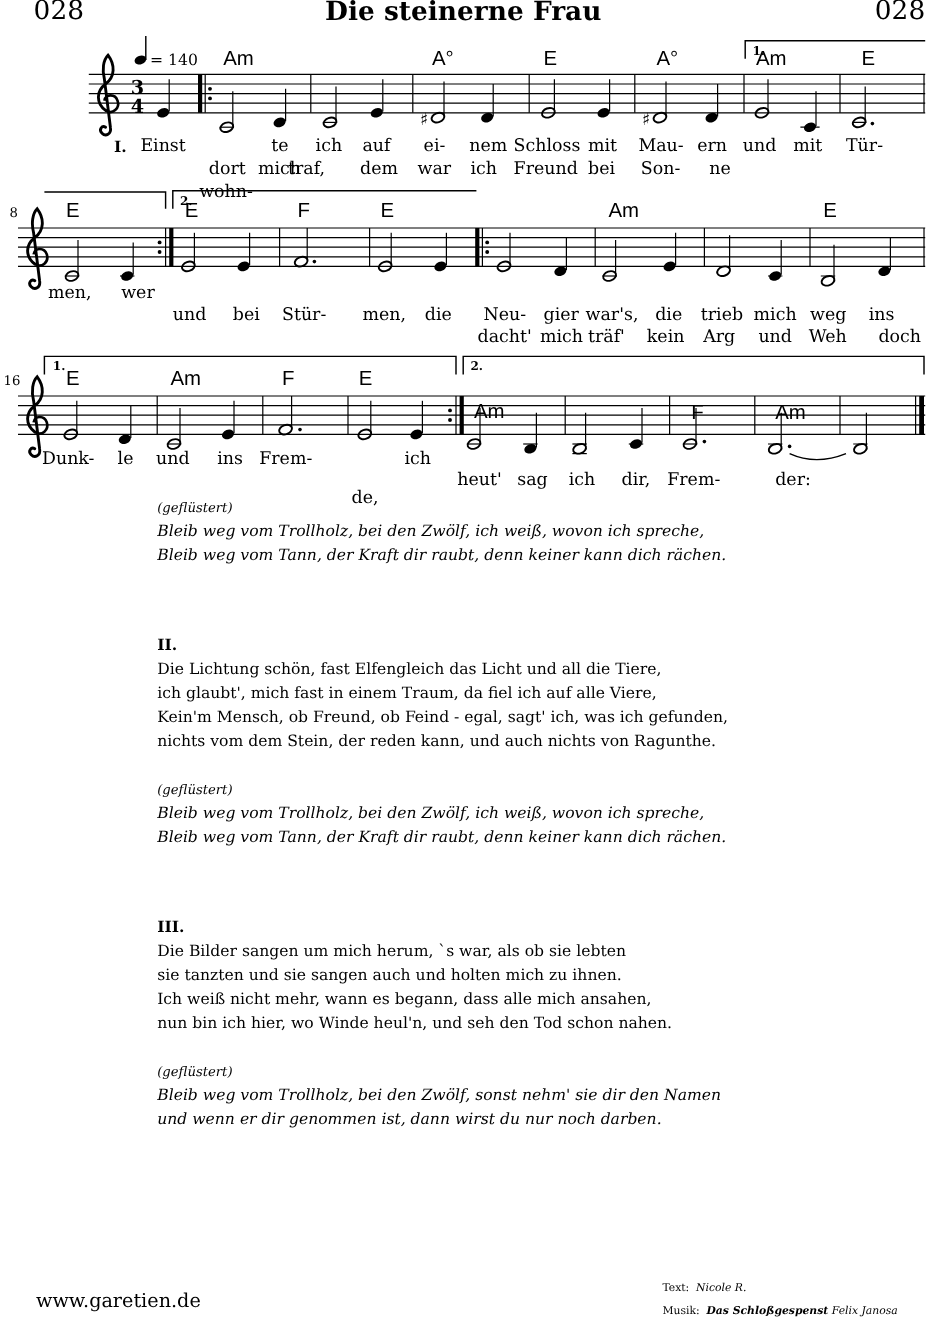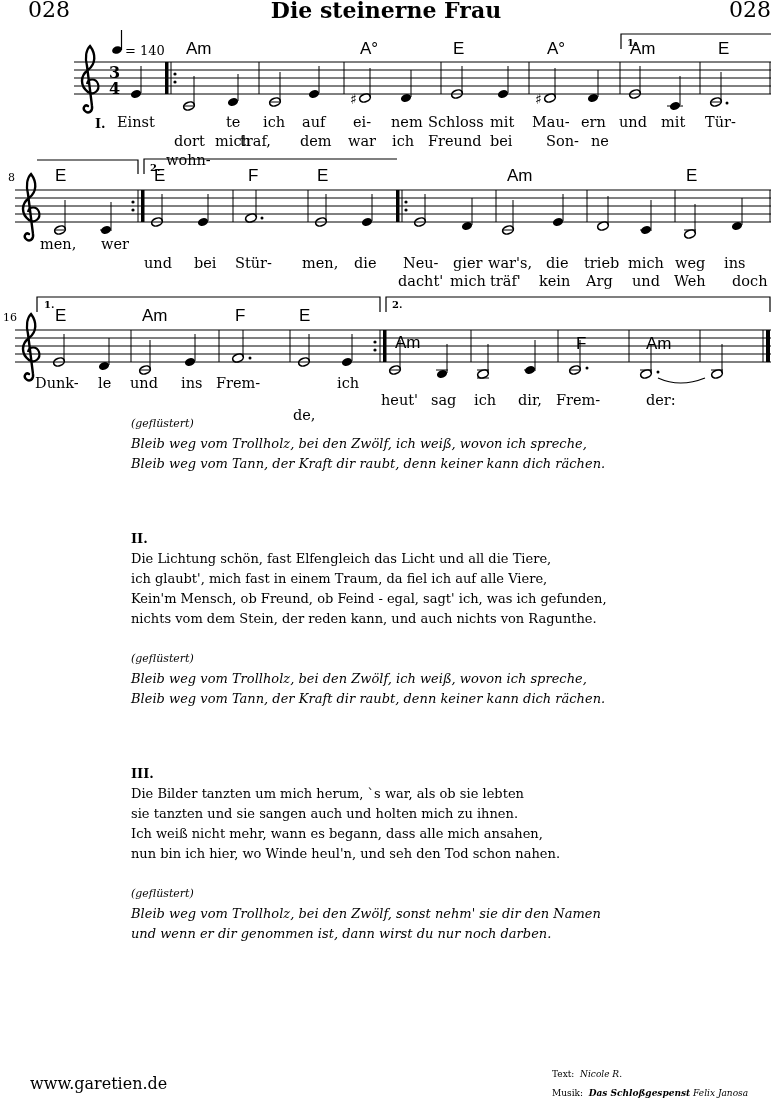--- a/index.html
+++ b/index.html
@@ -315,21 +315,21 @@
 <div class="abs lyr" style="left:705px;top:114px;">Tür-</div>
 
 <div class="abs lyr" style="left:174px;top:133px;">dort</div>
 <div class="abs lyr" style="left:215px;top:133px;">mich</div>
 <div class="abs lyr" style="left:240px;top:133px;">traf,</div>
 <div class="abs lyr" style="left:300px;top:133px;">dem</div>
 <div class="abs lyr" style="left:348px;top:133px;">war</div>
 <div class="abs lyr" style="left:392px;top:133px;">ich</div>
 <div class="abs lyr" style="left:428px;top:133px;">Freund</div>
 <div class="abs lyr" style="left:490px;top:133px;">bei</div>
-<div class="abs lyr" style="left:534px;top:133px;margin-left:12px;">Son-</div>
+<div class="abs lyr" style="left:534px;top:133px;">Son-</div>
 <div class="abs lyr" style="left:591px;top:133px;">ne</div>
 
 <div class="abs lyr" style="left:40px;top:236px;">men,</div>
 <div class="abs lyr" style="left:101px;top:236px;">wer</div>
 <div class="abs lyr" style="left:144px;top:255px;">und</div>
 <div class="abs lyr" style="left:194px;top:255px;">bei</div>
 <div class="abs lyr" style="left:235px;top:255px;">Stür-</div>
 <div class="abs lyr" style="left:302px;top:255px;">men,</div>
 <div class="abs lyr" style="left:354px;top:255px;">die</div>
 <div class="abs lyr" style="left:403px;top:255px;">Neu-</div>
@@ -374,21 +374,21 @@
   <div>Die Lichtung schön, fast Elfengleich das Licht und all die Tiere,</div>
   <div>ich glaubt', mich fast in einem Traum, da fiel ich auf alle Viere,</div>
   <div>Kein'm Mensch, ob Freund, ob Feind - egal, sagt' ich, was ich gefunden,</div>
   <div>nichts vom dem Stein, der reden kann, und auch nichts von Ragunthe.</div>
   <div class="gap"></div>
   <div class="it sm">(geflüstert)</div>
   <div class="it">Bleib weg vom Trollholz, bei den Zwölf, ich weiß, wovon ich spreche,</div>
   <div class="it">Bleib weg vom Tann, der Kraft dir raubt, denn keiner kann dich rächen.</div>
   <div class="gap"></div>
   <div class="bold">III.</div>
-  <div>Die Bilder tanzten um mich herum, `s war, als ob sie lebten</div>
+  <div>Die Bilder sangen um mich herum, `s war, als ob sie lebten</div>
   <div>sie tanzten und sie sangen auch und holten mich zu ihnen.</div>
   <div>Ich weiß nicht mehr, wann es begann, dass alle mich ansahen,</div>
   <div>nun bin ich hier, wo Winde heul'n, und seh den Tod schon nahen.</div>
   <div class="gap"></div>
   <div class="it sm">(geflüstert)</div>
   <div class="it">Bleib weg vom Trollholz, bei den Zwölf, sonst nehm' sie dir den Namen</div>
   <div class="it">und wenn er dir genommen ist, dann wirst du nur noch darben.</div>
 </div>
 
 <div class="abs footer-url">www.garetien.de</div>

